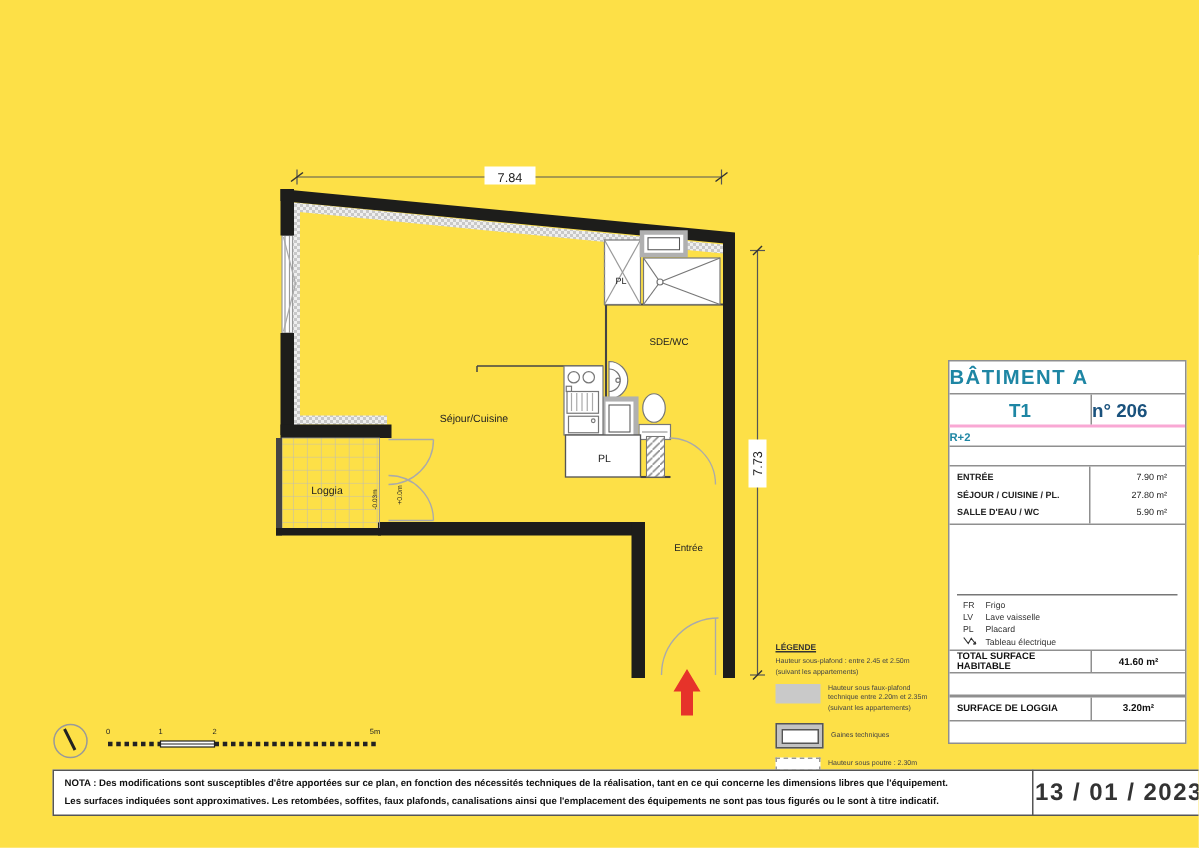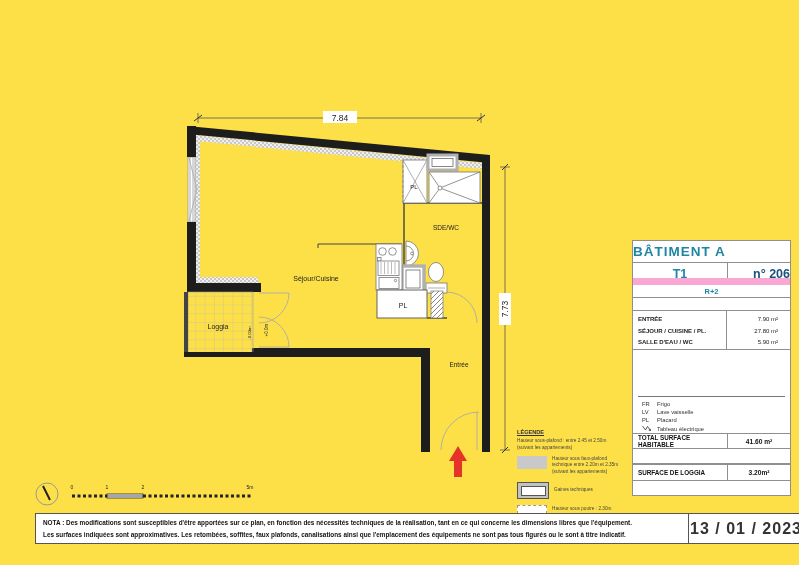--- a/index.html
+++ b/index.html
@@ -4,24 +4,24 @@
 <style>
   * { margin:0; padding:0; box-sizing:border-box; }
   body { background:#ffffff; font-family:"Liberation Sans", sans-serif; }
   .page { position:relative; width:799px; height:565px; background:#fde047; overflow:hidden; }
 
   svg text { font-family:"Liberation Sans", sans-serif; fill:#222; }
 
   
   .titleblock { position:absolute; left:632px; top:240px; width:159px; border:1px solid #8f8f8f; background:#fff; }
   .tb-header { height:22px; line-height:22px; text-align:left; font-size:13.5px; font-weight:bold; color:#1E86A4; letter-spacing:1px; border-bottom:1px solid #8f8f8f; }
-  .tb-typerow { display:flex; height:22px; border-bottom:7px solid #f9a8d4; }
+  .tb-typerow { display:flex; height:22px; border-bottom:2px solid #f9a8d4; }
   .tb-type { width:95px; border-right:1px solid #8f8f8f; text-align:center; line-height:22px; font-size:12.5px; font-weight:bold; color:#1E86A4; }
-  .tb-num { flex:1; text-align:right; line-height:22px; font-size:12.5px; font-weight:bold; color:#1A527D; }
-  .tb-floor { height:13px; line-height:13px; text-align:center; font-size:7.5px; font-weight:bold; color:#1E86A4; border-bottom:1px solid #8f8f8f; }
+  .tb-num { flex:1; text-align:left; line-height:22px; font-size:12.5px; font-weight:bold; color:#1A527D; }
+  .tb-floor { height:13px; line-height:13px; text-align:left; font-size:7.5px; font-weight:bold; color:#1E86A4; border-bottom:1px solid #8f8f8f; }
   .tb-empty1 { height:13px; border-bottom:1px solid #8f8f8f; }
   .tb-areas { display:flex; height:39px; border-bottom:1px solid #8f8f8f; }
   .tb-areas-labels { flex:1; padding:3px 0 0 5px; }
   .tb-areas-labels div { font-size:6px; font-weight:600; color:#222; line-height:11.5px; }
   .tb-areas-values { width:64px; border-left:1px solid #8f8f8f; padding:3px 12px 0 0; }
   .tb-areas-values div { font-size:6px; color:#222; line-height:11.5px; text-align:right; }
   .tb-empty2 { height:46px; }
   .tb-rule { border-top:1px solid #777; margin:0 5px; }
   .tb-abbrev { height:36px; padding:3px 0 0 9px; }
   .abbrev-row { display:flex; align-items:center; height:8.2px; }

